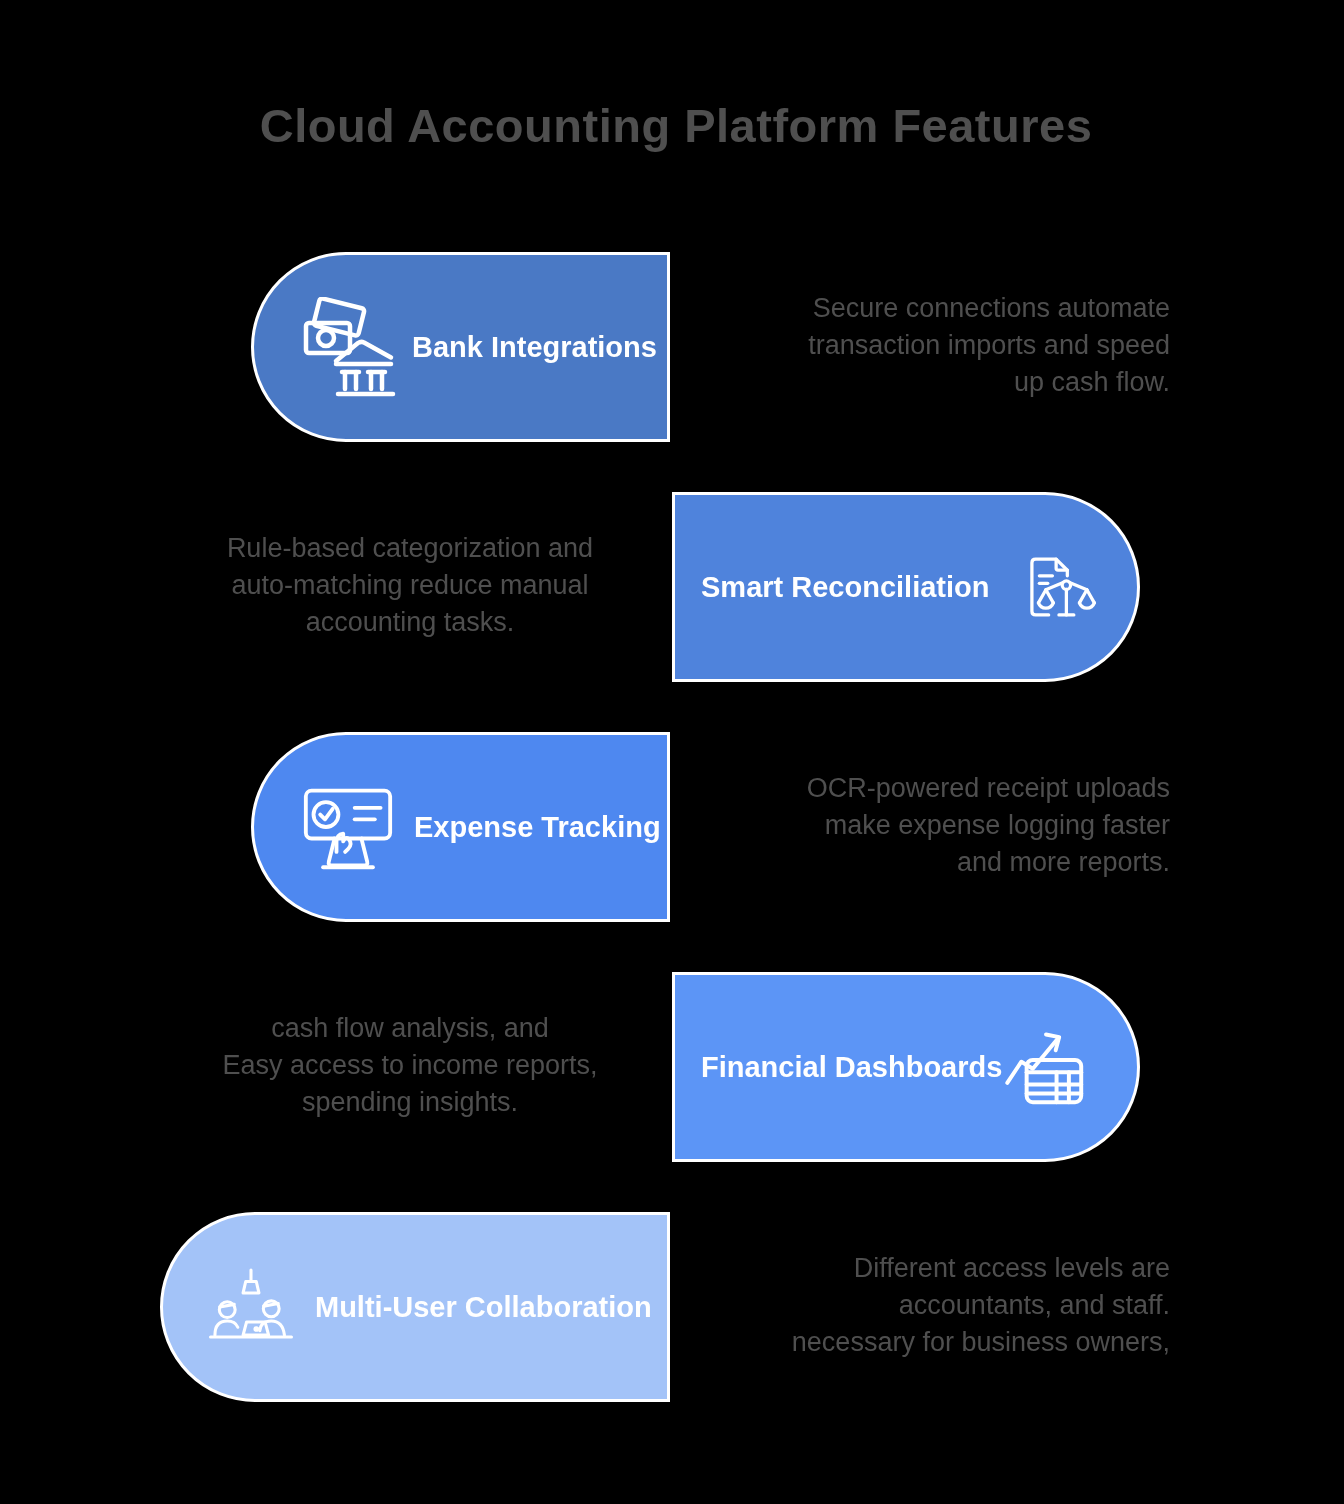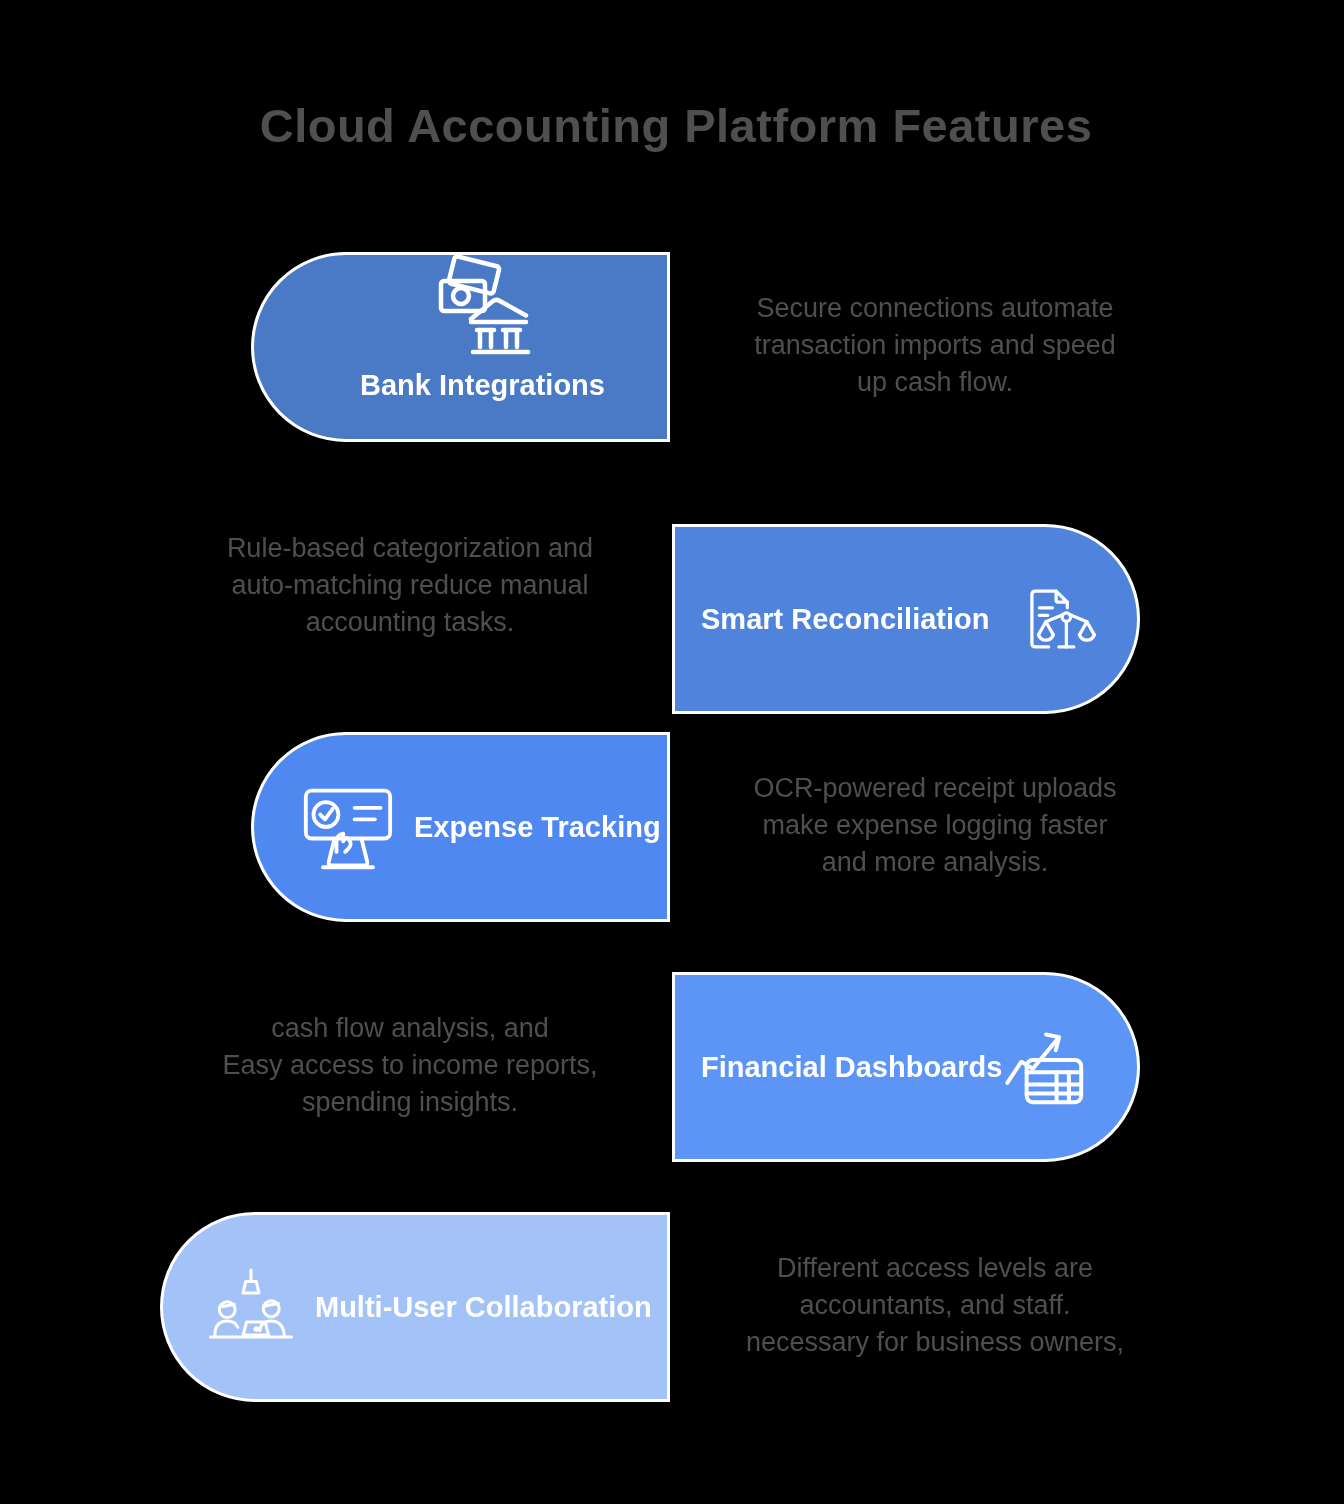--- a/index.html
+++ b/index.html
@@ -32,32 +32,32 @@
     font-size:29px;font-weight:bold;
     white-space:nowrap;
   }
   .icon{display:flex;align-items:center;justify-content:center;flex:0 0 auto;}
   .icon svg{display:block;}
   .desc{
     position:absolute;top:38px;width:470px;
     color:#4F4F4F;
     font-size:27px;line-height:37px;
   }
-  .desc-right{left:700px;text-align:center;}
+  .desc-right{left:700px;text-align:right;}
   .desc-left{left:175px;text-align:center;}
 </style>
 </head>
 <body>
 
 <div class="canvas">
 
   <div class="page-title">Cloud Accounting Platform Features</div>
 
   <div class="row" style="top:252px">
-    <div class="pill pill-left" style="left: 251px; width: 419px; padding-left: 44px; gap: 14px; background: rgb(74, 121, 197); flex-direction: column;">
+    <div class="pill pill-left" style="left: 251px; width: 419px; padding-left: 44px; gap: 14px; background: rgb(74, 121, 197);">
       <span class="icon">
         <svg width="100" height="100" viewBox="0 0 100 100" fill="none" stroke="#FFFFFF" stroke-width="4.5" stroke-linecap="round" stroke-linejoin="round">
           <rect x="18" y="6" width="46" height="28" rx="3" transform="rotate(14 41 20)"></rect>
           <rect x="8" y="26" width="44" height="30" rx="3"></rect>
           <circle cx="28" cy="41" r="8"></circle>
           <path d="M38 64 L60 46 Q63 44 66 45.5 L93 60.5"></path>
           <path d="M38 67 H93"></path>
           <path d="M44 75 H61"></path>
             <path d="M47 75 V92"></path>
             <path d="M58 75 V92"></path>
@@ -70,21 +70,21 @@
       <span class="pill-label">Bank Integrations</span>
     </div>
     <div class="desc desc-right">
       <div>Secure connections automate</div>
       <div>transaction imports and speed</div>
       <div>up cash flow.</div>
     </div>
   </div>
 
   <div class="row" style="top:492px">
-    <div class="pill pill-right" style="left: 672px; width: 468px; padding-left: 26px; gap: 28px; background: rgb(79, 131, 220); margin-top: 32px;">
+    <div class="pill pill-right" style="left: 672px; width: 468px; padding-left: 26px; gap: 28px; background: rgb(79, 131, 220);">
       <span class="pill-label">Smart Reconciliation</span>
       <span class="icon">
         <svg width="82" height="78" viewBox="0 0 88 80" fill="none" stroke="#FFFFFF" stroke-width="3.5" stroke-linecap="round" stroke-linejoin="round">
           <path d="M16 66 Q16 70 20 70 H34 M16 66 V14 Q16 10 20 10 H42 L54 22 V28"></path>
           <path d="M42 10 V20 Q42 22 44 22 H54"></path>
           <path d="M24 28 H38"></path>
             <path d="M24 36 H33"></path>
           <circle cx="53" cy="38" r="4.5"></circle>
           <path d="M53 42.5 V70"></path>
             <path d="M45 70 H61"></path>
@@ -118,21 +118,21 @@
           <path d="M38 74 V64 Q38 56 45 55 L45 63 Q48 57 51 61 Q55 66 50 71 L47 74"></path>
           <path d="M36 60 L30 84 Q29 88 33 88 H67 Q71 88 70 84 L64 60"></path>
           <path d="M24 90 H76"></path>
         </svg>
       </span>
       <span class="pill-label">Expense Tracking</span>
     </div>
     <div class="desc desc-right">
       <div>OCR-powered receipt uploads</div>
       <div>make expense logging faster</div>
-      <div>and more analysis.</div>
+      <div>and more reports.</div>
     </div>
   </div>
 
   <div class="row" style="top:972px">
     <div class="pill pill-right" style="left: 672px; width: 468px; padding-left: 26px; background: rgb(92, 149, 246);">
       <span class="pill-label">Financial Dashboards</span>
       <span class="icon">
         <svg width="88" height="88" viewBox="0 0 100 100" fill="none" stroke="#FFFFFF" stroke-width="4.5" stroke-linecap="round" stroke-linejoin="round">
           <rect x="28" y="42" width="62" height="48" rx="7"></rect>
           <path d="M28 56 H90"></path>

